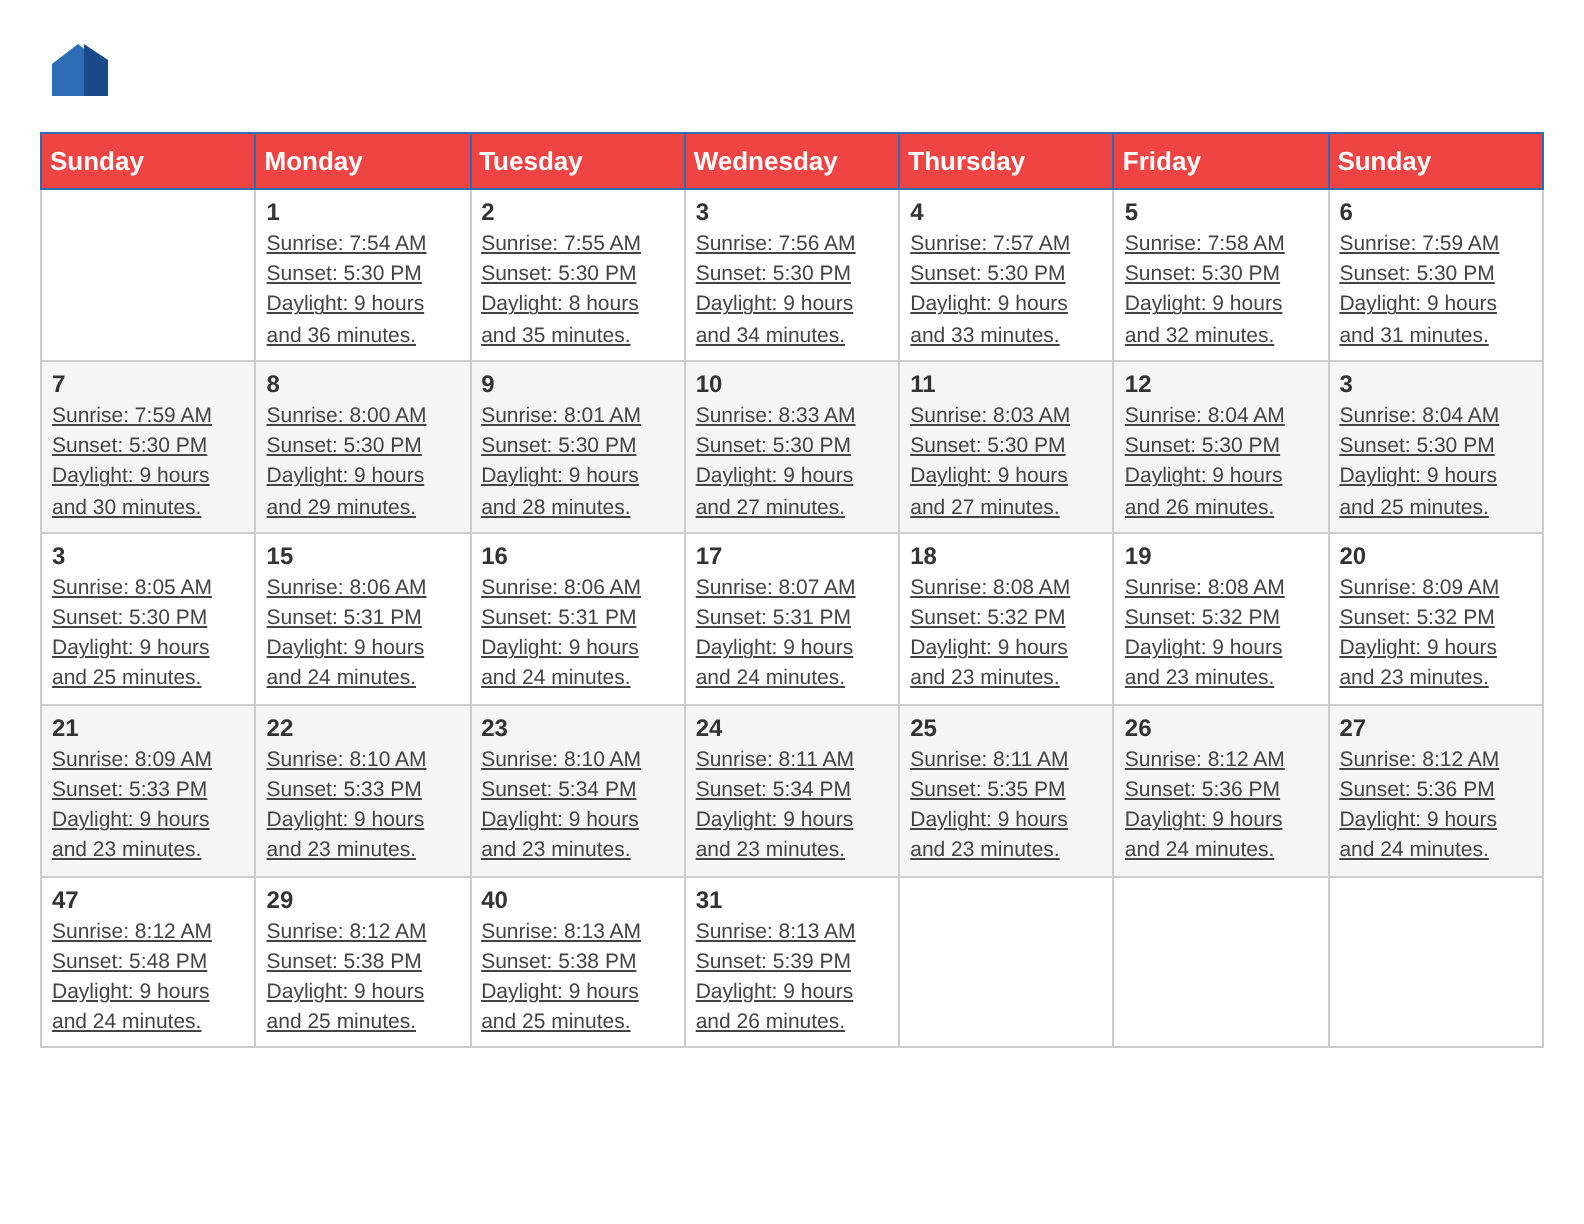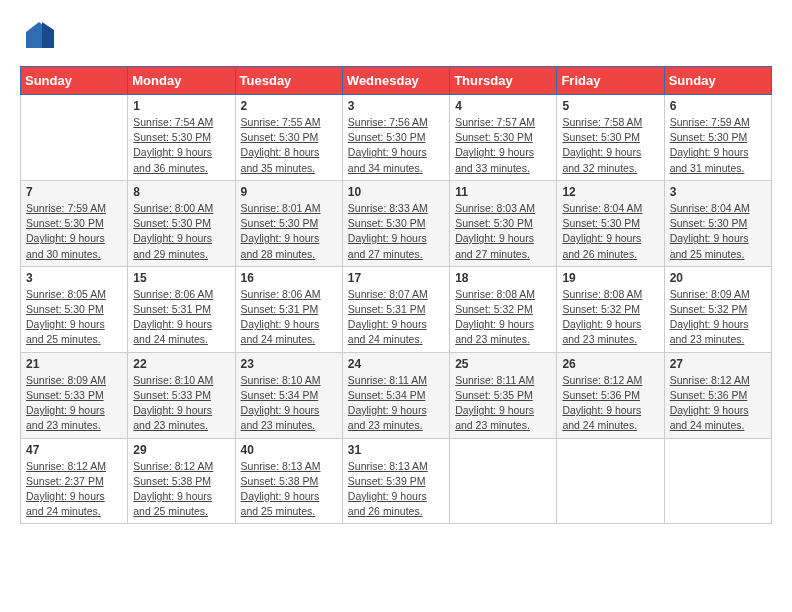--- a/index.html
+++ b/index.html
@@ -345,21 +345,21 @@
           <span>Sunset: 5:36 PM</span><br>
           <span>Daylight: 9 hours and 24 minutes.</span>
         </div>
         </td>
       </tr>
       <tr>
         <td>
           <span class="day-number">47</span>
         <div class="day-info">
           <span>Sunrise: 8:12 AM</span><br>
-          <span>Sunset: 2:37 PM</span><br>
+          <span>Sunset: 5:48 PM</span><br>
           <span>Daylight: 9 hours and 24 minutes.</span>
         </div>
         </td>
         <td>
           <span class="day-number">29</span>
         <div class="day-info">
           <span>Sunrise: 8:12 AM</span><br>
           <span>Sunset: 5:38 PM</span><br>
           <span>Daylight: 9 hours and 25 minutes.</span>
         </div>

